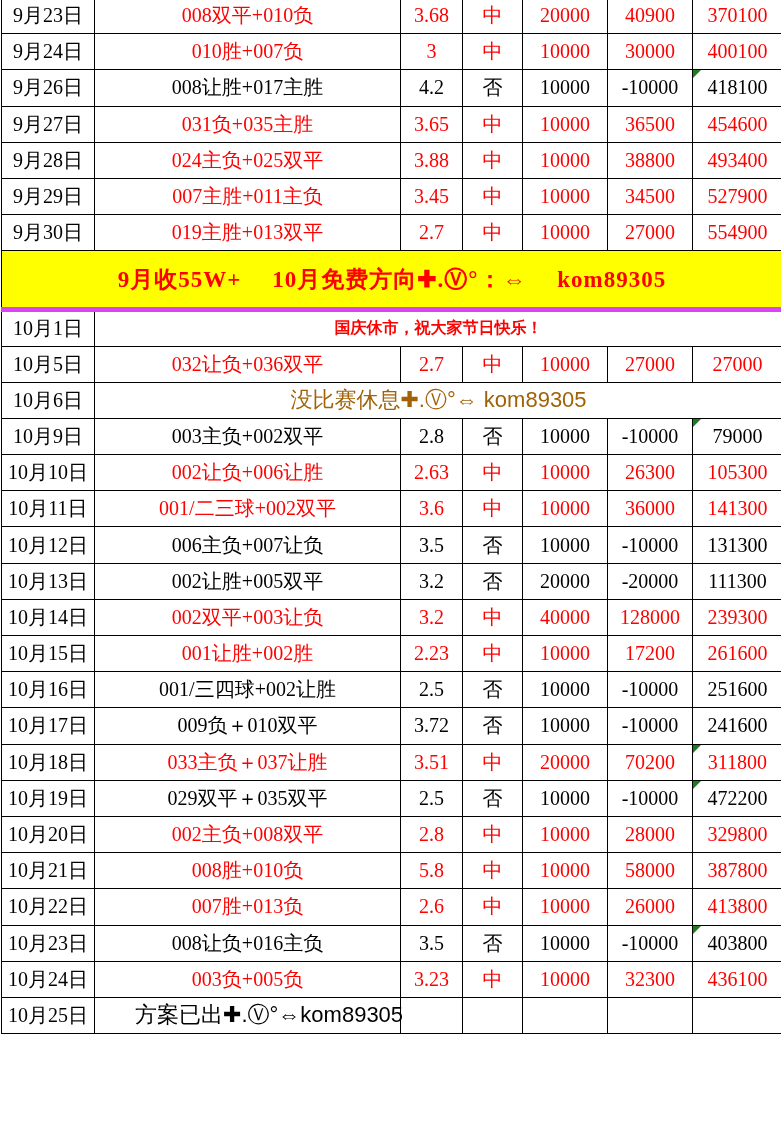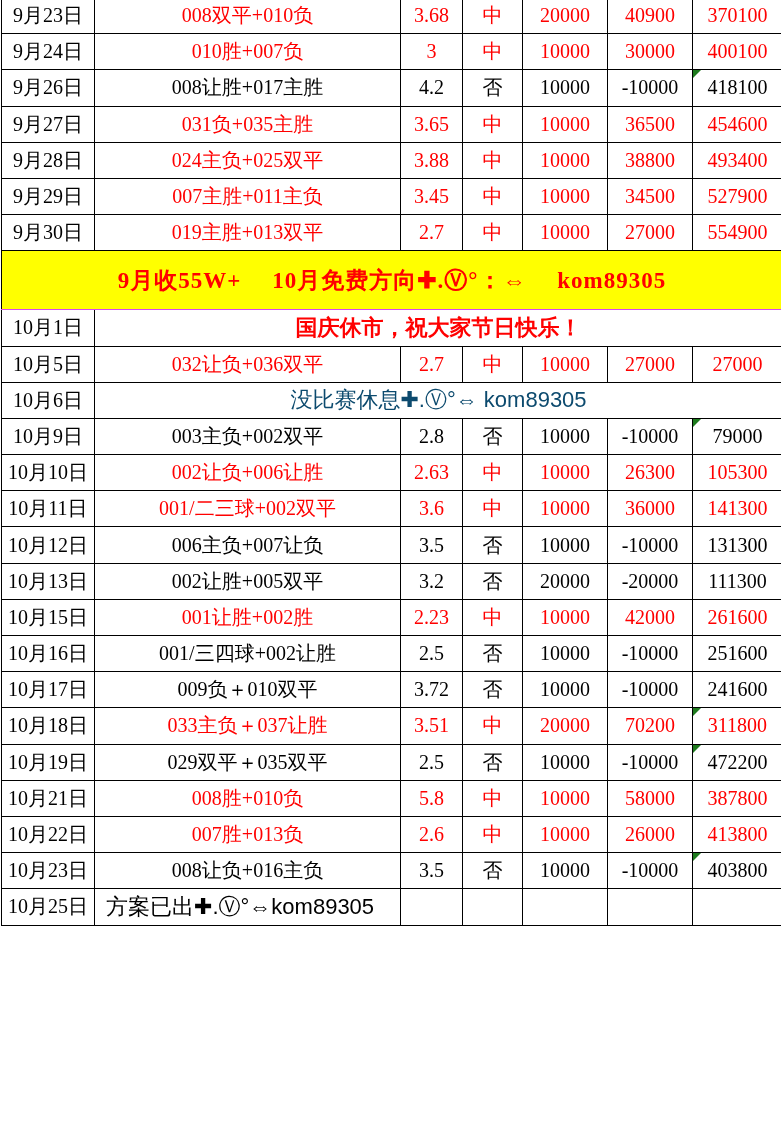--- a/index.html
+++ b/index.html
@@ -27,37 +27,37 @@
   }
   tr.bet-row, tr.notice-row, tr.plan-row { height: 36.2px; }
   tr.bet-row.win td { color: #FF0000; }
   tr.bet-row.win td.c-date { color: #000000; }
   tr.banner-row { height: 59px; }
   td.banner-cell {
     background: #FFFF00;
     color: #FF0000;
     font-weight: bold;
     font-size: 23px;
-    border-bottom: 1px solid #d946ef;
+    border-bottom: 5px solid #d946ef;
     letter-spacing: 1px;
   }
   td.notice-red {
     color: #FF0000;
     font-weight: bold;
+    font-size: 16px;
+    font-family: "Liberation Sans", "DejaVu Sans", sans-serif;
+  }
+  td.notice-black {
+    color: #a16207;
     font-size: 22px;
     font-family: "Liberation Sans", "DejaVu Sans", sans-serif;
   }
-  td.notice-black {
-    color: #0c4a6e;
-    font-size: 22px;
-    font-family: "Liberation Sans", "DejaVu Sans", sans-serif;
-  }
   td.plan-text {
     text-align: left;
-    padding-left: 11px;
+    padding-left: 40px;
     color: #000000;
     font-size: 22px;
     font-family: "Liberation Sans", "DejaVu Sans", sans-serif;
   }
   i.tri {
     position: absolute;
     top: 0; left: 0;
     width: 0; height: 0;
     border-top: 8px solid #1E7B1E;
     border-right: 8px solid transparent;
@@ -200,26 +200,35 @@
       <tr class="bet-row">
         <td class="c-date"><span>10月13日</span></td>
         <td class="c-pick"><span>002让胜+005双平</span></td>
         <td class="c-odds"><span>3.2</span></td>
         <td class="c-result"><span>否</span></td>
         <td class="c-stake"><span>20000</span></td>
         <td class="c-profit"><span>-20000</span></td>
         <td class="c-total"><span>111300</span></td>
       </tr>
       <tr class="bet-row win">
+        <td class="c-date"><span>10月14日</span></td>
+        <td class="c-pick"><span>002双平+003让负</span></td>
+        <td class="c-odds"><span>3.2</span></td>
+        <td class="c-result"><span>中</span></td>
+        <td class="c-stake"><span>40000</span></td>
+        <td class="c-profit"><span>128000</span></td>
+        <td class="c-total"><span>239300</span></td>
+      </tr>
+      <tr class="bet-row win">
         <td class="c-date"><span>10月15日</span></td>
         <td class="c-pick"><span>001让胜+002胜</span></td>
         <td class="c-odds"><span>2.23</span></td>
         <td class="c-result"><span>中</span></td>
         <td class="c-stake"><span>10000</span></td>
-        <td class="c-profit"><span>42000</span></td>
+        <td class="c-profit"><span>17200</span></td>
         <td class="c-total"><span>261600</span></td>
       </tr>
       <tr class="bet-row">
         <td class="c-date"><span>10月16日</span></td>
         <td class="c-pick"><span>001/三四球+002让胜</span></td>
         <td class="c-odds"><span>2.5</span></td>
         <td class="c-result"><span>否</span></td>
         <td class="c-stake"><span>10000</span></td>
         <td class="c-profit"><span>-10000</span></td>
         <td class="c-total"><span>251600</span></td>
@@ -245,20 +254,29 @@
       <tr class="bet-row">
         <td class="c-date"><span>10月19日</span></td>
         <td class="c-pick"><span>029双平＋035双平</span></td>
         <td class="c-odds"><span>2.5</span></td>
         <td class="c-result"><span>否</span></td>
         <td class="c-stake"><span>10000</span></td>
         <td class="c-profit"><span>-10000</span></td>
         <td class="c-total"><span>472200</span><i class="tri"></i></td>
       </tr>
       <tr class="bet-row win">
+        <td class="c-date"><span>10月20日</span></td>
+        <td class="c-pick"><span>002主负+008双平</span></td>
+        <td class="c-odds"><span>2.8</span></td>
+        <td class="c-result"><span>中</span></td>
+        <td class="c-stake"><span>10000</span></td>
+        <td class="c-profit"><span>28000</span></td>
+        <td class="c-total"><span>329800</span></td>
+      </tr>
+      <tr class="bet-row win">
         <td class="c-date"><span>10月21日</span></td>
         <td class="c-pick"><span>008胜+010负</span></td>
         <td class="c-odds"><span>5.8</span></td>
         <td class="c-result"><span>中</span></td>
         <td class="c-stake"><span>10000</span></td>
         <td class="c-profit"><span>58000</span></td>
         <td class="c-total"><span>387800</span></td>
       </tr>
       <tr class="bet-row win">
         <td class="c-date"><span>10月22日</span></td>
@@ -270,20 +288,29 @@
         <td class="c-total"><span>413800</span></td>
       </tr>
       <tr class="bet-row">
         <td class="c-date"><span>10月23日</span></td>
         <td class="c-pick"><span>008让负+016主负</span></td>
         <td class="c-odds"><span>3.5</span></td>
         <td class="c-result"><span>否</span></td>
         <td class="c-stake"><span>10000</span></td>
         <td class="c-profit"><span>-10000</span></td>
         <td class="c-total"><span>403800</span><i class="tri"></i></td>
+      </tr>
+      <tr class="bet-row win">
+        <td class="c-date"><span>10月24日</span></td>
+        <td class="c-pick"><span>003负+005负</span></td>
+        <td class="c-odds"><span>3.23</span></td>
+        <td class="c-result"><span>中</span></td>
+        <td class="c-stake"><span>10000</span></td>
+        <td class="c-profit"><span>32300</span></td>
+        <td class="c-total"><span>436100</span></td>
       </tr>
       <tr class="plan-row">
         <td class="c-date"><span>10月25日</span></td>
         <td class="plan-text"><span>方案已出✚.Ⓥ°⇔kom89305</span></td>
         <td></td>
         <td></td>
         <td></td>
         <td></td>
         <td></td>
       </tr>

